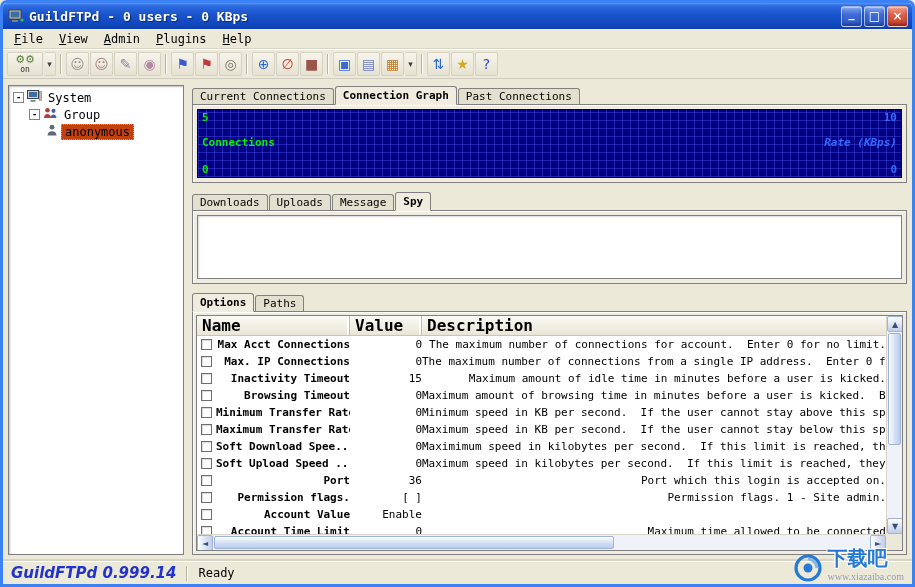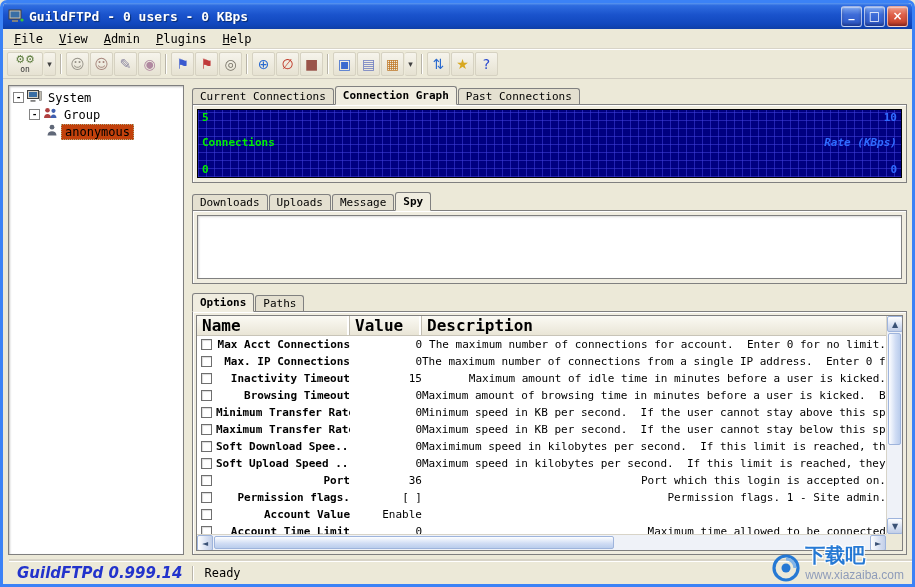--- a/index.html
+++ b/index.html
@@ -126,30 +126,30 @@
     border:1px solid #9EB4DC; border-radius:2px;
   }
   .hscroll .sb-btn { background:linear-gradient(90deg,#FDFEFF,#D7E0F2 60%,#C2CFE8); }
   .sb-thumb { margin:1px; height:112px; background:linear-gradient(90deg,#FDFEFF,#CFDCF4 60%,#BACDEC); border:1px solid #9EB4DC; border-radius:2px; }
   .sb-thumb-h { margin:1px; width:58%; background:linear-gradient(180deg,#FDFEFF,#CFDCF4 60%,#BACDEC); border:1px solid #9EB4DC; border-radius:2px; }
   .sb-fill { flex:1; }
   .sb-corner { position:absolute; right:0; bottom:0; width:16px; height:16px; background:#ECE9D8; }
   
   .statusbar {
     flex:0 0 23px; display:flex; align-items:center; gap:10px; padding:0 8px;
-    background:#ECE9D8; border-top:1px solid #FFF; box-shadow:0 -2px 0 #D8D4C8;margin-left:6px;
+    background:#ECE9D8; border-top:1px solid #FFF; box-shadow:0 -2px 0 #D8D4C8;
   }
   .brand { font:italic bold 15px "DejaVu Sans", sans-serif; white-space:nowrap; }
   .sb-sep { width:2px; height:15px; border-left:1px solid #B8B4A8; border-right:1px solid #FFF; }
   .status { font-size:12px; }
   
   .watermark { position:absolute; right:8px; bottom:2px; display:flex; align-items:flex-end; gap:5px; opacity:.95; z-index:20; }
   .wm-text { display:flex; flex-direction:column; line-height:1.05; }
   .wm-brand { font:bold 20px "DejaVu Sans", sans-serif; text-shadow:1px 1px 0 #fff,-1px -1px 0 #fff,1px -1px 0 #fff,-1px 1px 0 #fff; }
-  .wm-site { font-size:12px; color:#8A98B8; font-family:Liberation Sans, sans-serif; }
+  .wm-site { font-size:10px; color:#8A98B8; font-family:Liberation Serif, serif; }
 </style>
 </head>
 <body>
 
 <div class="window">
 
   <div class="titlebar">
     <span class="app-icon">
       <svg width="16" height="16" viewBox="0 0 16 16">
         <rect x="1" y="2" width="12" height="9" fill="#C8C4B8" stroke="#404040"></rect>

